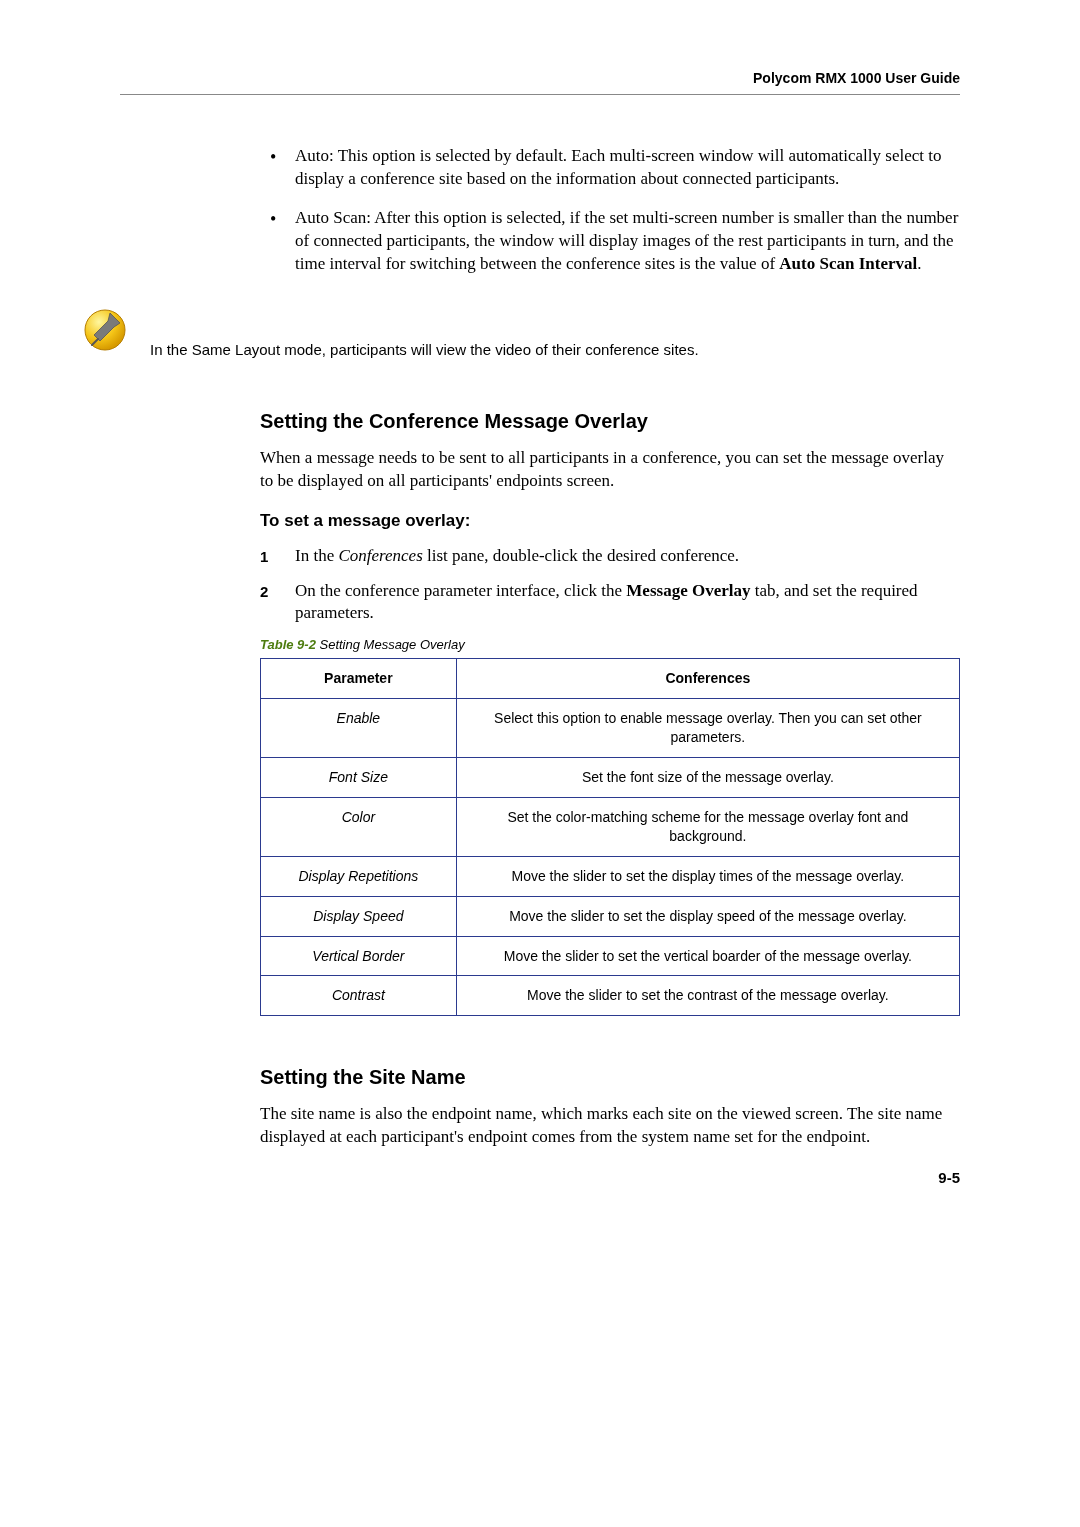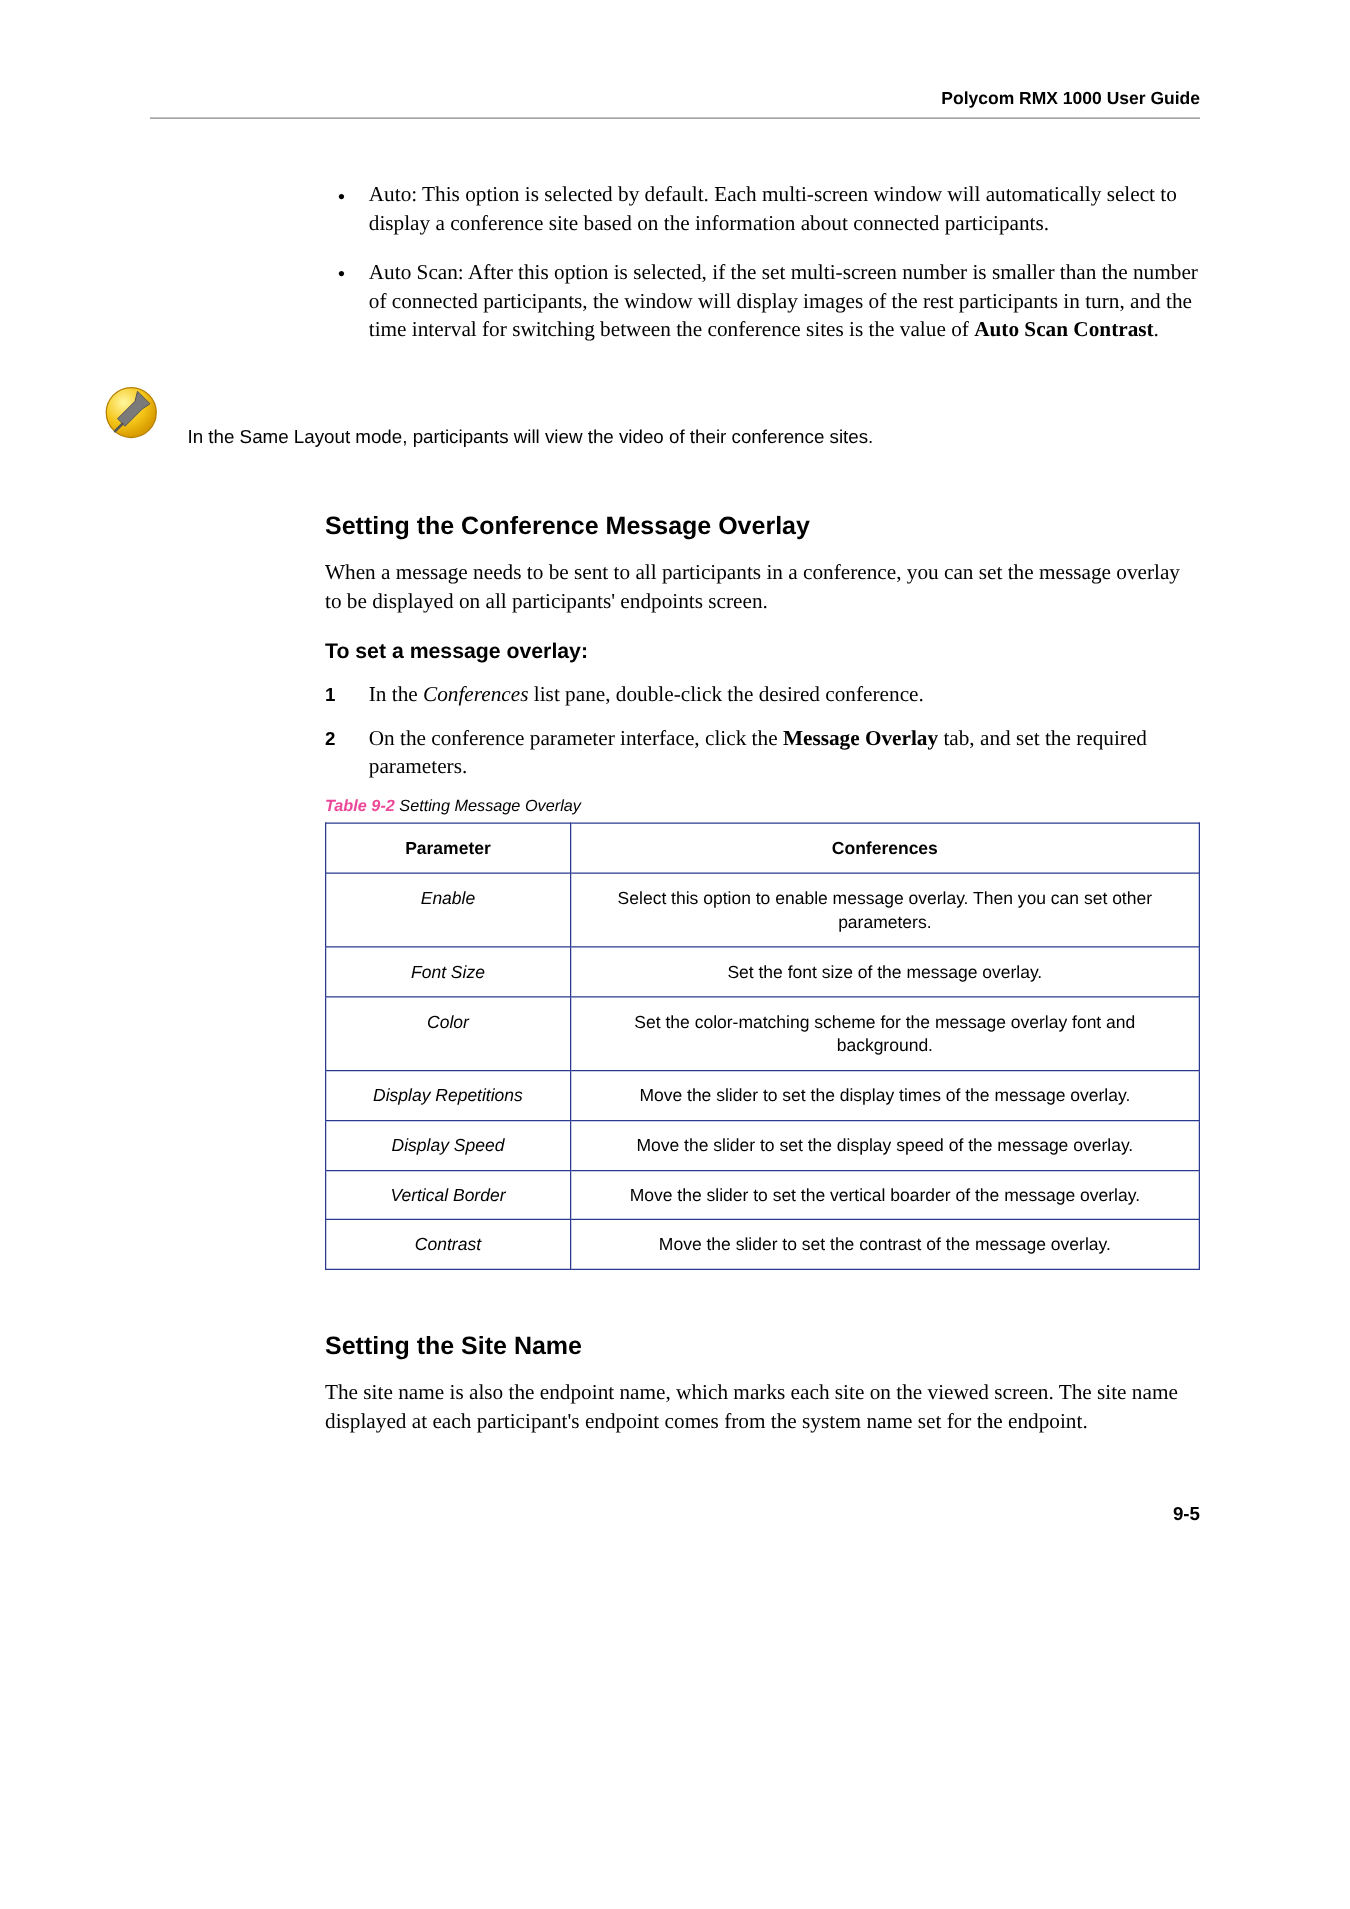--- a/index.html
+++ b/index.html
@@ -102,21 +102,21 @@
     .italic { font-style: italic; }
     .table-caption {
       font-family: Arial, sans-serif;
       font-size: 13px;
       font-style: italic;
       margin-bottom: 6px;
     }
     .table-caption .tcap-label {
       font-weight: bold;
       font-style: italic;
-      color: #ec4899;
+      color: #4d7c0f;
     }
     table {
       border-collapse: collapse;
       width: 100%;
       margin-bottom: 50px;
     }
     th, td {
       border: 1.5px solid #2b3a8f;
       padding: 10px 12px;
       text-align: center;
@@ -130,38 +130,38 @@
     }
     td.param {
       font-style: italic;
       width: 28%;
     }
     .page-number {
       text-align: right;
       font-family: Arial, sans-serif;
       font-weight: bold;
       font-size: 15px;
-      margin-top: 54px;
+      margin-top: 20px;
     }
   </style>
 </head>
 <body>
 
 <div class="header">
   <span>Polycom RMX 1000 User Guide</span>
 </div>
 
 <div class="content">
 
   <ul class="bullet-list">
     <li>
       <span>Auto: This option is selected by default. Each multi-screen window will automatically select to display a conference site based on the information about connected participants.</span>
     </li>
     <li>
-      <span>Auto Scan: After this option is selected, if the set multi-screen number is smaller than the number of connected participants, the window will display images of the rest participants in turn, and the time interval for switching between the conference sites is the value of </span><span class="bold-inline">Auto Scan Contrast</span><span>.</span>
+      <span>Auto Scan: After this option is selected, if the set multi-screen number is smaller than the number of connected participants, the window will display images of the rest participants in turn, and the time interval for switching between the conference sites is the value of </span><span class="bold-inline">Auto Scan Interval</span><span>.</span>
     </li>
   </ul>
 
 </div>
 
 <div class="note-row">
   <div class="note-icon">
     <svg viewBox="0 0 50 50" width="50" height="50">
       <defs>
         <radialGradient id="g1" cx="35%" cy="30%" r="70%">

